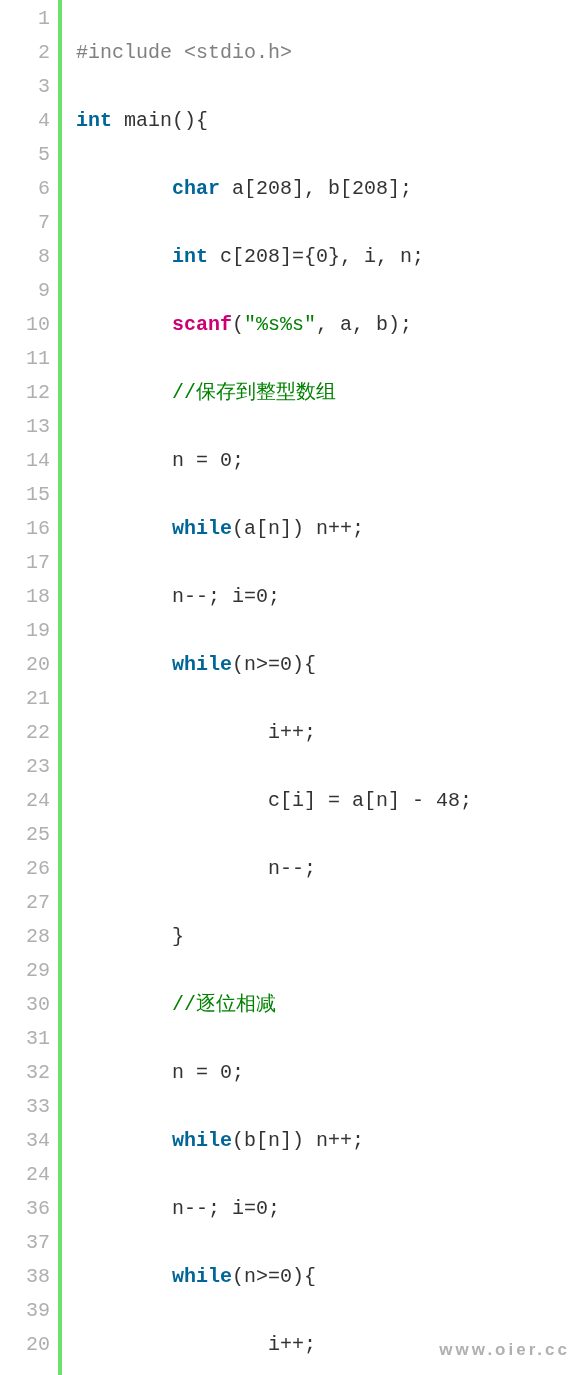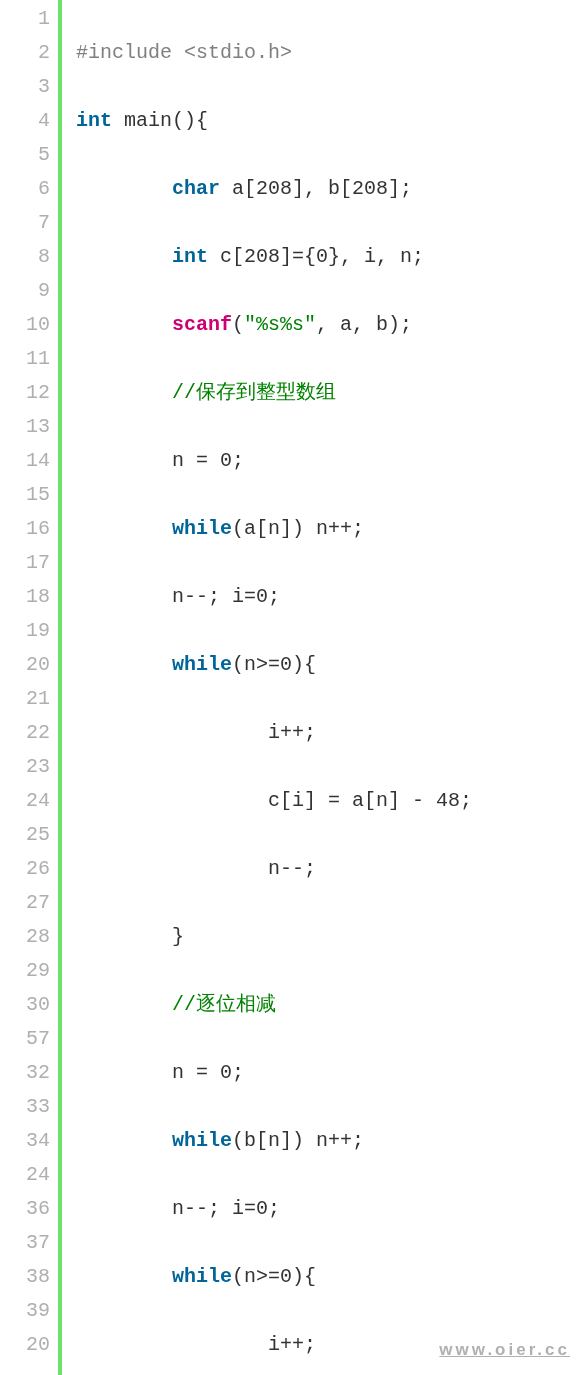--- a/index.html
+++ b/index.html
@@ -47,21 +47,20 @@
   .cmt { color: #008200; margin-top: 16px; }
   .watermark {
     position: absolute;
     right: 14px;
     bottom: 10px;
     font-family: Arial, Helvetica, sans-serif;
     font-size: 17px;
     font-weight: bold;
     letter-spacing: 3px;
     color: #b0b0b0;
-    text-decoration: underline;
   }
 </style>
 </head>
 <body>
 
 <div class="wrap">
   <div class="gutter">
     <span class="ln">1</span>
     <span class="ln">2</span>
     <span class="ln">3</span>
@@ -85,21 +84,21 @@
     <span class="ln">21</span>
     <span class="ln">22</span>
     <span class="ln">23</span>
     <span class="ln">24</span>
     <span class="ln">25</span>
     <span class="ln">26</span>
     <span class="ln">27</span>
     <span class="ln">28</span>
     <span class="ln">29</span>
     <span class="ln">30</span>
-    <span class="ln">57</span>
+    <span class="ln">31</span>
     <span class="ln">32</span>
     <span class="ln">33</span>
     <span class="ln">34</span>
     <span class="ln">24</span>
     <span class="ln">36</span>
     <span class="ln">37</span>
     <span class="ln">38</span>
     <span class="ln">39</span>
     <span class="ln">20</span>
   </div>

